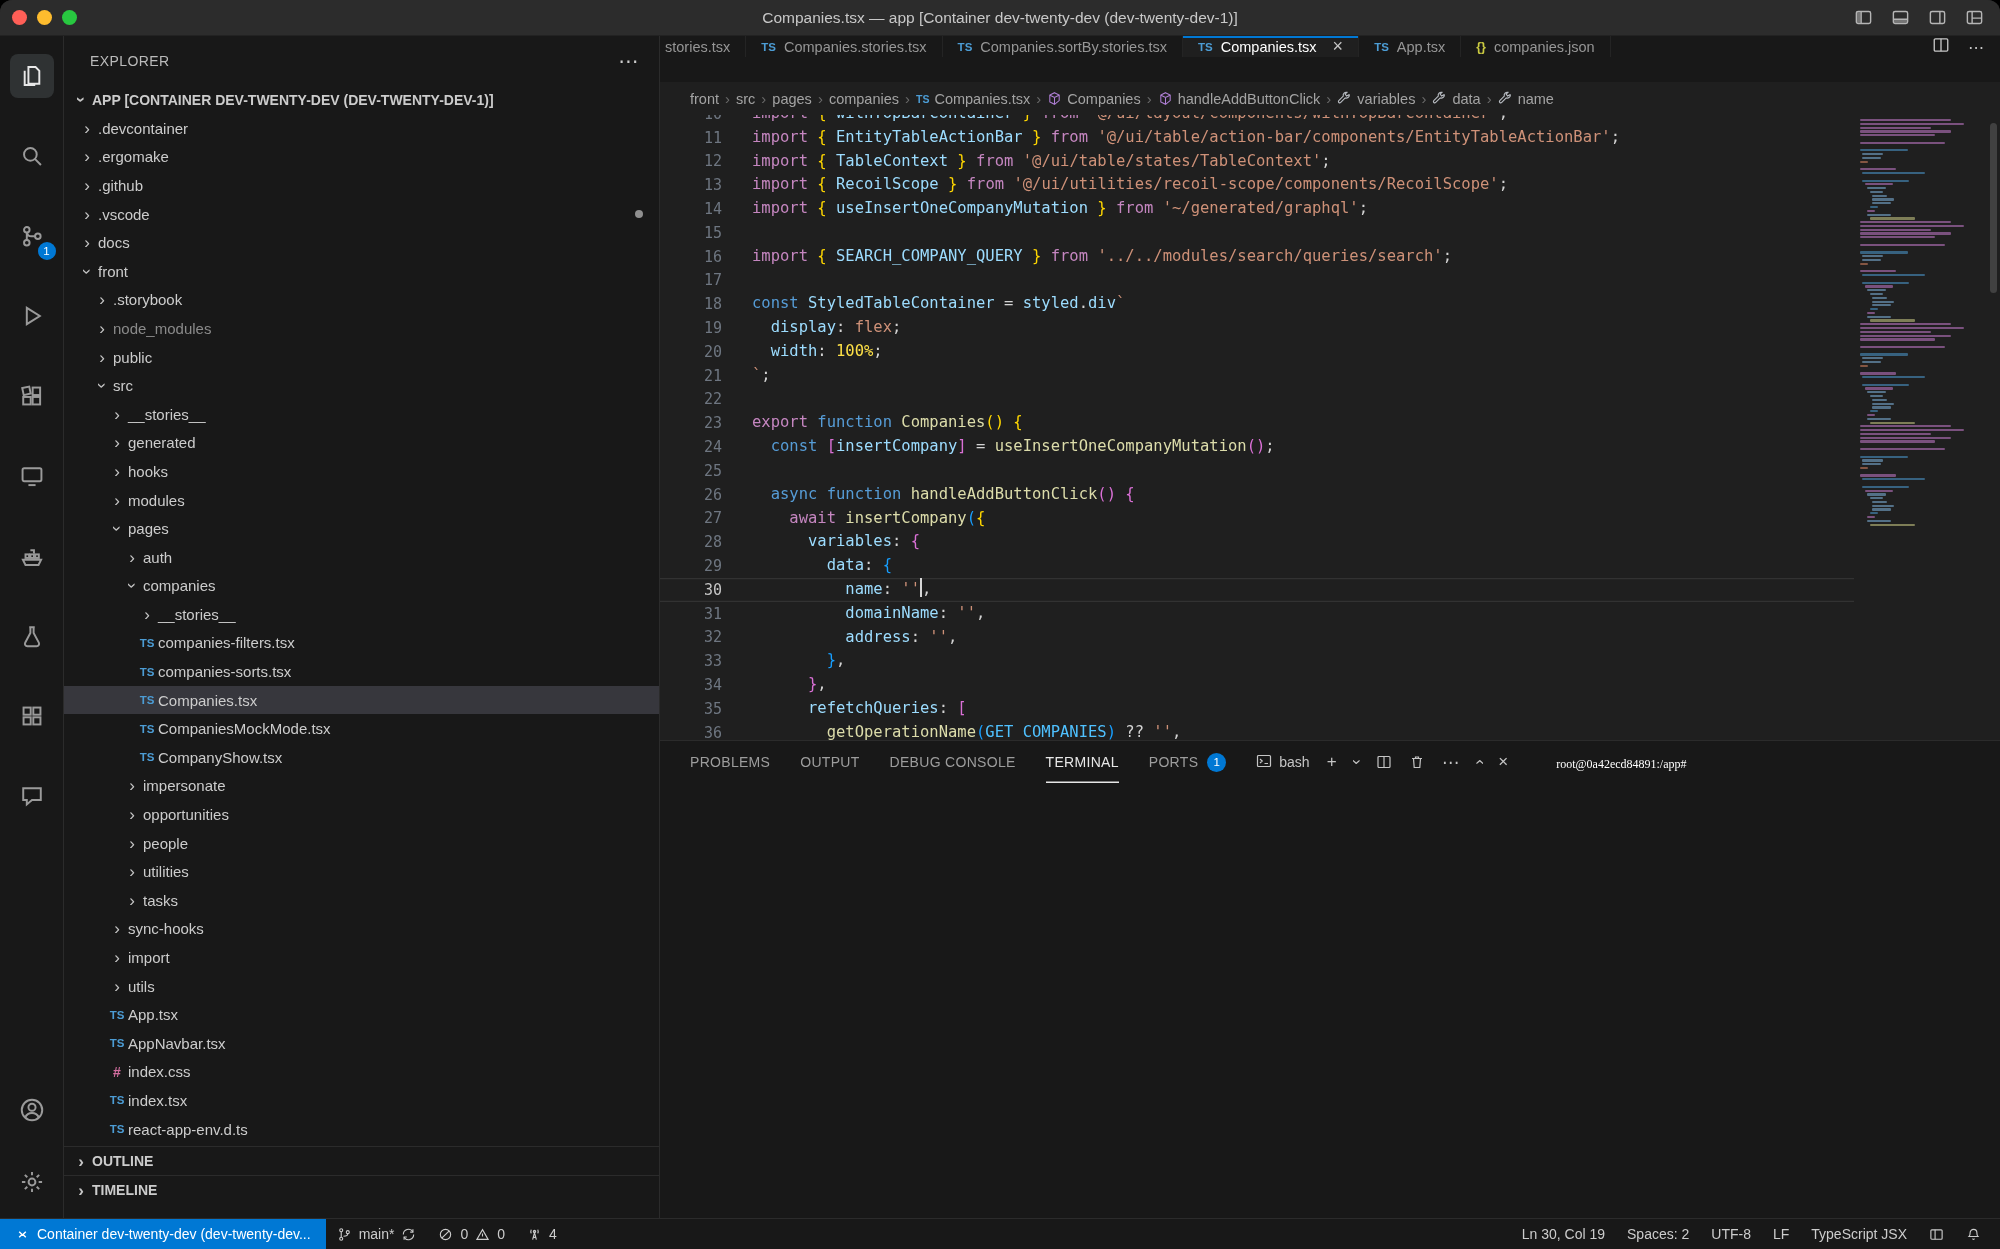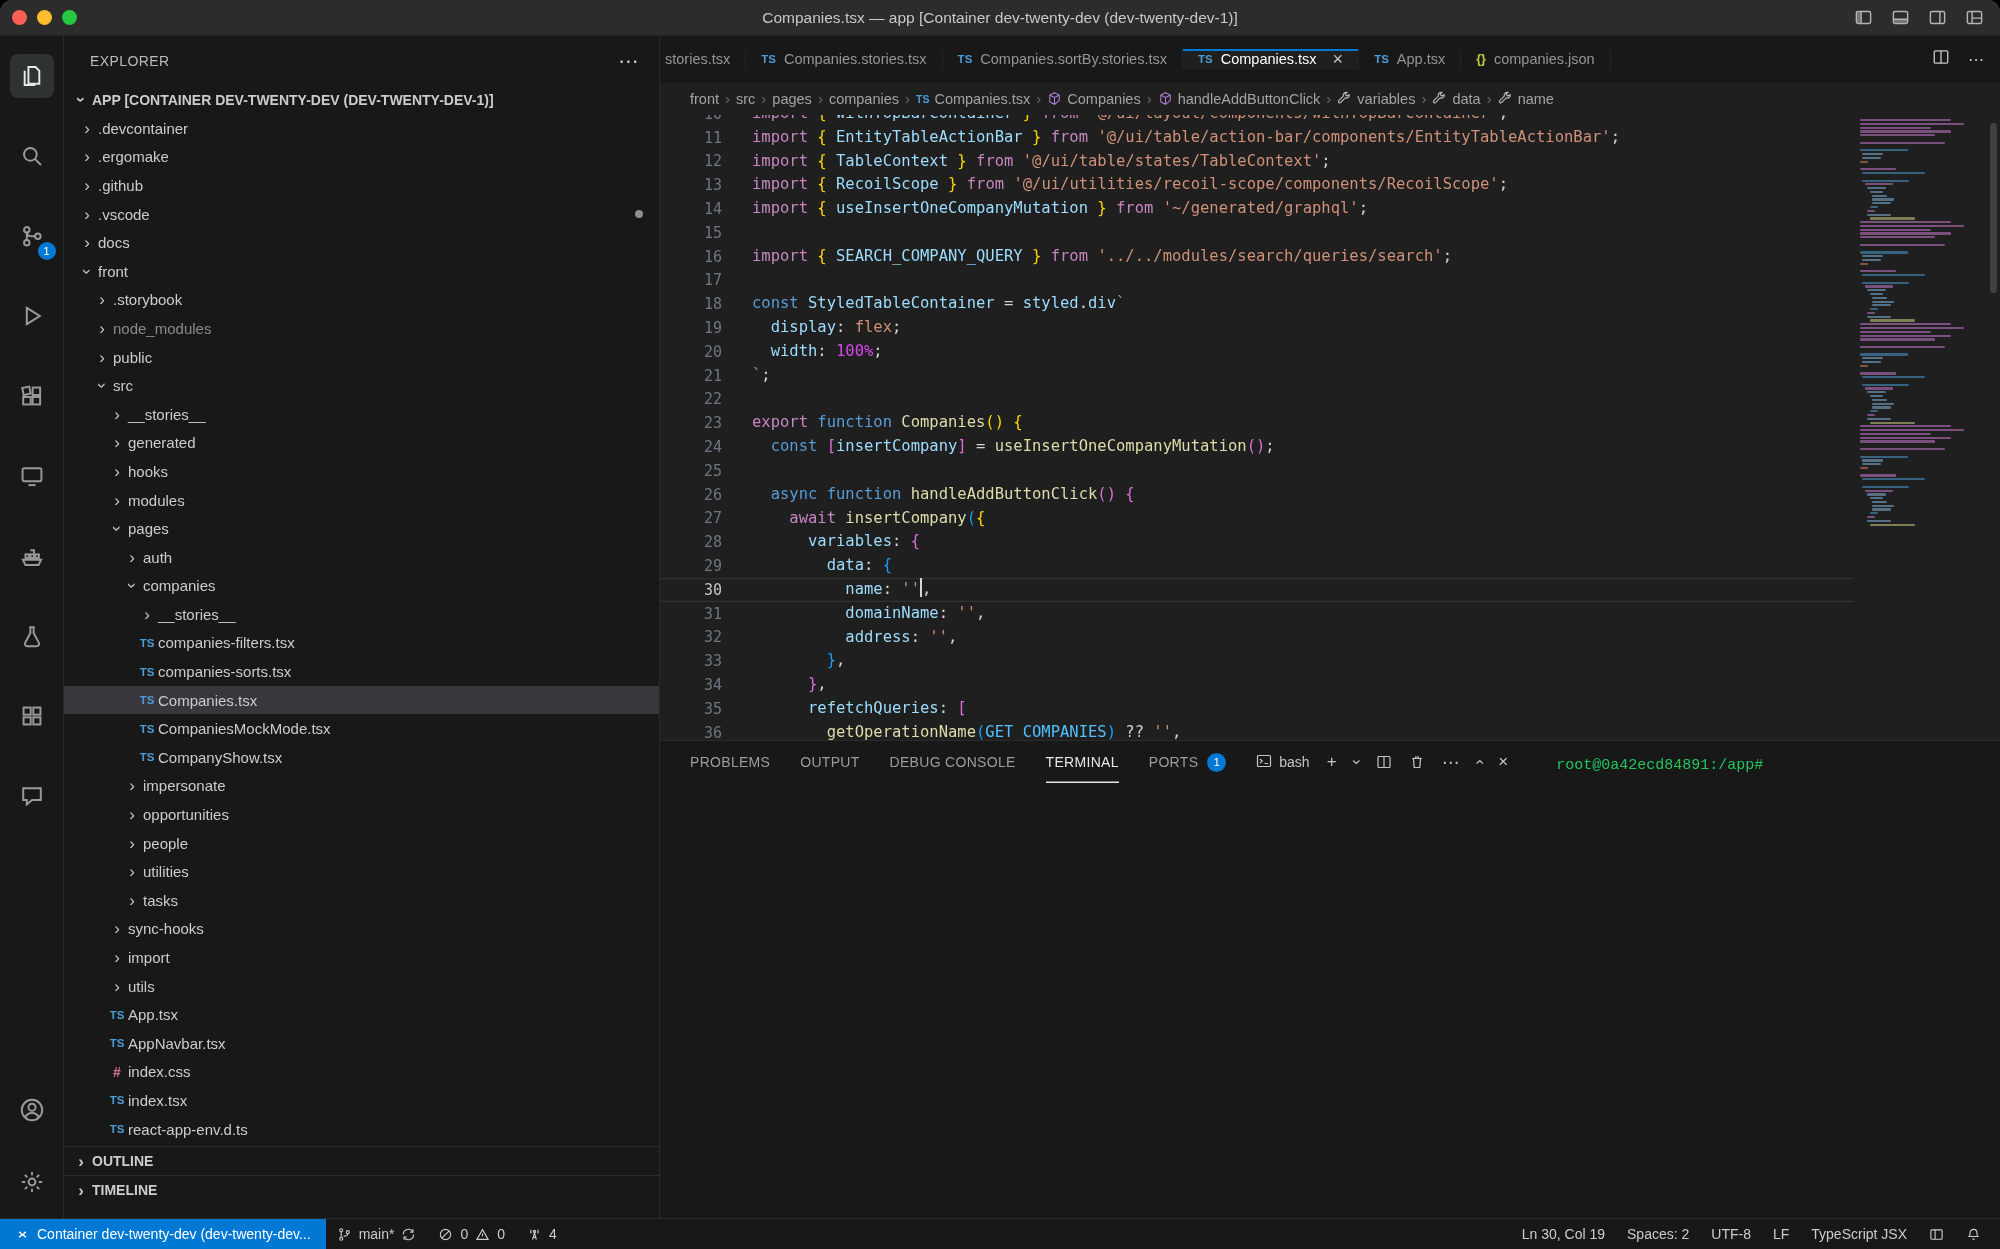--- a/index.html
+++ b/index.html
@@ -45,21 +45,21 @@
   .ficon.css { color:#d16d9e; font-size:14px; }
   .gitdot { margin-left:auto; margin-right:16px; width:8px; height:8px; border-radius:50%; background:#8f8f8f; flex:none; }
   .sb-bottom { margin-top:auto; flex:none; padding-bottom:14px; }
   .sb-section2 { height:29px; display:flex; align-items:center; font-weight:700; font-size:14px; border-top:1px solid #2b2b2b; cursor:pointer; }
   .sb-section2 .chev { margin-left:6px; }
 
   
   .main { flex:1; display:flex; flex-direction:column; min-width:0; }
 
   
-  .tabsrow { height:46px; flex:none; background:#181818; display:flex; align-items:center; }
+  .tabsrow { height:46px; flex:none; background:#181818; display:flex; align-items:flex-start; }
   .tabs-list { display:flex; overflow:hidden; }
   .tab { display:flex; align-items:center; gap:8px; padding:0 15px; background:#181818; color:#969696; font-size:14.5px; border-right:1px solid #242424; position:relative; white-space:nowrap; cursor:pointer; }
   .tab .ticon { font-weight:700; font-size:11.5px; color:#4c9cd4; }
   .tab .ticon.json { color:#cbcb41; font-size:12.5px; }
   .tab.active { background:#1f1f1f; color:#fff; }
   .tab.active::before { content:''; position:absolute; top:0; left:0; right:0; height:2px; background:#0078d4; }
   .tab .close { margin-left:8px; font-size:18px; color:#c5c5c5; }
   .tab.clipped { padding-left:5px; color:#969696; }
   .tab-actions { margin-left:auto; display:flex; align-items:center; gap:18px; padding-right:16px; color:#c5c5c5; }
 
@@ -73,39 +73,39 @@
   .editor { flex:1; display:flex; min-height:0; background:#1f1f1f; position:relative; }
   .code-area { flex:1; overflow:hidden; position:relative; }
   .lines { margin-top:-13px; }
   .cline { display:flex; height:23.8px; align-items:center; position:relative; }
   .cline.active { box-shadow: inset 0 1.2px 0 #323232, inset 0 -1.2px 0 #323232; }
   .gut { width:92px; flex:none; text-align:right; padding-right:30px; color:#6e7681; font-family:"DejaVu Sans Mono",monospace; font-size:15px; }
   .cline.active .gut { color:#c6c6c6; }
   .ctext { white-space:pre; font-family:"DejaVu Sans Mono",monospace; font-size:15.5px; line-height:23.8px; }
   .tk-kwp{color:#C586C0}.tk-kwb{color:#569CD6}.tk-id{color:#9CDCFE}.tk-fn{color:#DCDCAA}
   .tk-st{color:#CE9178}.tk-pn{color:#D4D4D4}.tk-b1{color:#FFD700}.tk-b2{color:#DA70D6}
-  .tk-b3{color:#179FFF}.tk-num{color:#d946ef}.tk-cn{color:#4FC1FF}
+  .tk-b3{color:#179FFF}.tk-num{color:#fde047}.tk-cn{color:#4FC1FF}
   .caret { display:inline-block; width:2px; height:19px; background:#d7d7d7; vertical-align:middle; margin-top:-3px; }
   .minimap { width:132px; flex:none; padding:4px 4px 0 6px; overflow:hidden; }
   .mm-bar { height:2.2px; margin-bottom:1.6px; border-radius:1px; opacity:.85; }
   .vscroll { width:14px; flex:none; position:relative; }
   .vthumb { position:absolute; top:8px; left:4px; width:7px; height:170px; background:rgba(130,130,130,.35); border-radius:4px; }
 
   
   .panel { height:478px; flex:none; background:#181818; border-top:1px solid #2b2b2b; display:flex; flex-direction:row; }
   .panel-tabs { height:42px; flex:none; display:flex; align-items:stretch; padding-left:30px; }
   .ptab { margin-right:30px; display:flex; align-items:center; gap:9px; font-size:14px; color:#9d9d9d; letter-spacing:.3px; cursor:pointer; }
   .ptab.active { color:#e7e7e7; box-shadow: inset 0 -1.5px 0 #e7e7e7; }
   .badge { background:#0078d4; color:#fff; font-size:11.5px; min-width:19px; height:19px; border-radius:10px; display:flex; align-items:center; justify-content:center; padding:0 5px; }
   .panel-actions { margin-left:auto; display:flex; align-items:center; gap:17px; padding-right:18px; color:#c5c5c5; }
   .shell { display:flex; align-items:center; gap:7px; font-size:14px; cursor:pointer; }
   .pa-ic { cursor:pointer; font-size:17px; display:flex; align-items:center; }
   .rot90 { display:inline-block; transform:rotate(90deg); font-size:16px; }
   .rot270 { display:inline-block; transform:rotate(270deg); font-size:16px; }
-  .terminal { padding:16px 0 0 30px; font-family:Liberation Mono, monospace; font-size:15px; color:#22c55e; flex:1; }
+  .terminal { padding:16px 0 0 30px; font-family:Liberation Serif, serif; font-size:12px; color:#ffffff; flex:1; }
 
   
   .statusbar { height:31px; flex:none; background:#181818; border-top:1px solid #2b2b2b; display:flex; align-items:stretch; font-size:14px; color:#cccccc; }
   .sb-item { display:flex; align-items:center; gap:7px; padding:0 11px; cursor:pointer; white-space:nowrap; }
   .sb-item svg { display:block; }
   .remote { background:#0078d4; color:#fff; padding:0 15px; }
   .sb-right { margin-left:auto; display:flex; align-items:stretch; padding-right:8px; }
 </style>
 </head>
 <body>

